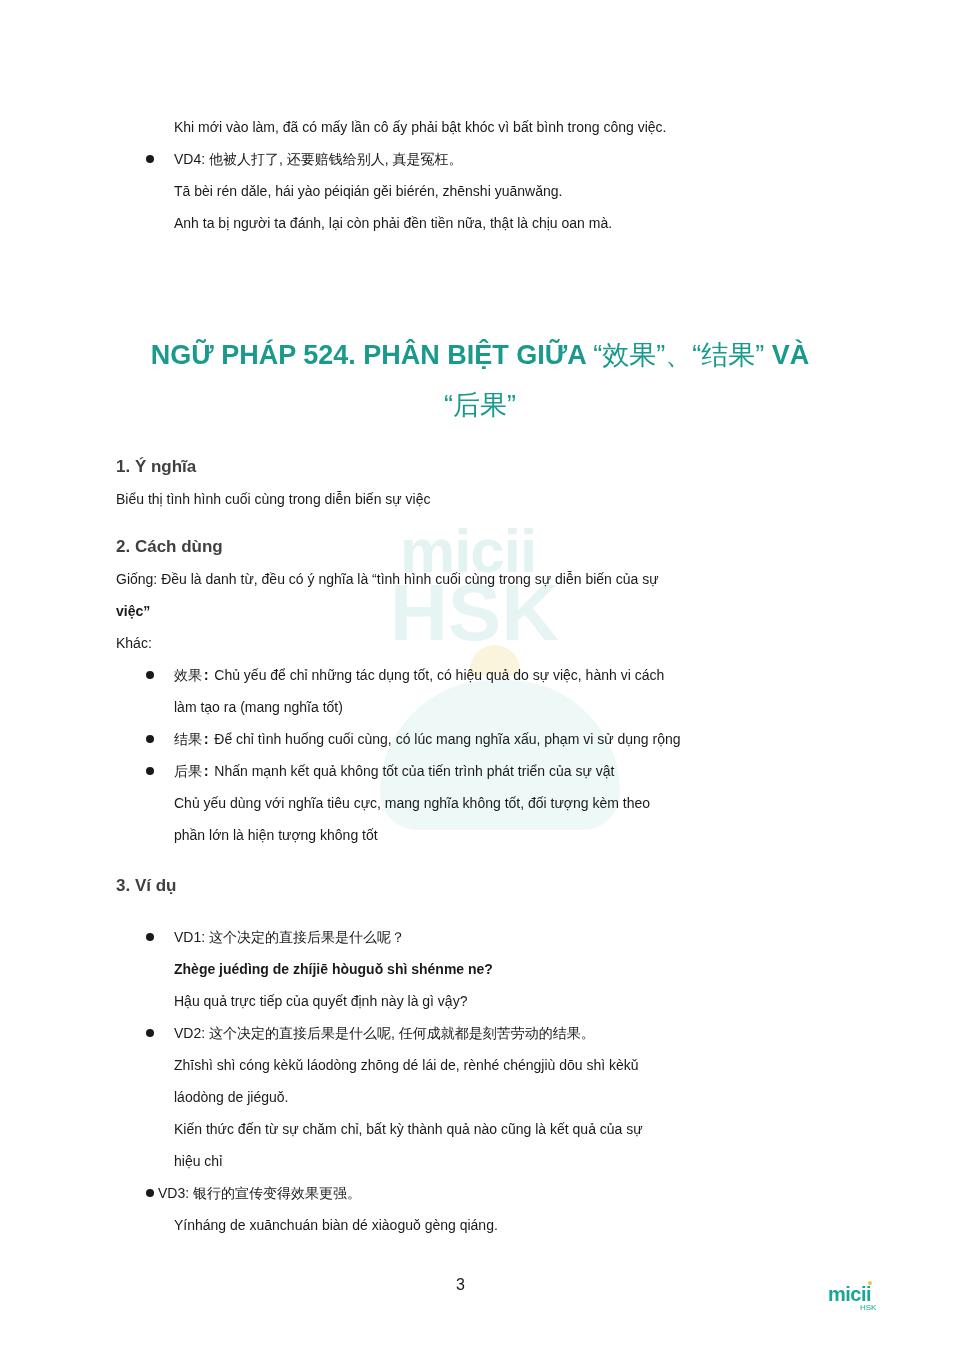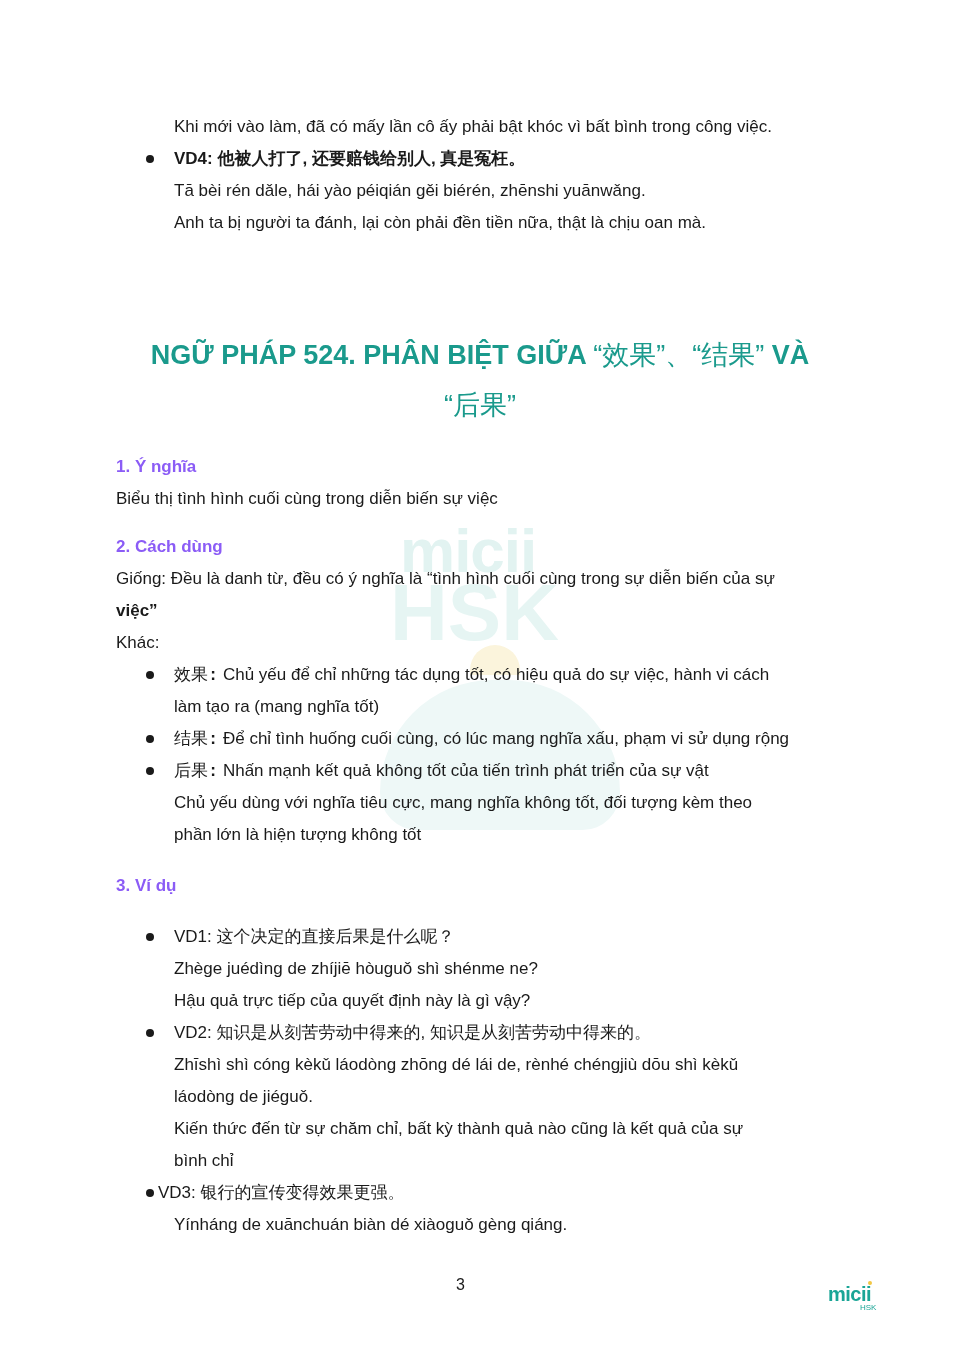--- a/index.html
+++ b/index.html
@@ -2,28 +2,28 @@
 <html><head>
   <meta charset="utf-8">
   <style>
     html, body { margin: 0; padding: 0; background: #ffffff; }
     body {
       width: 960px; height: 1356px; position: relative; overflow: hidden;
       font-family: "Liberation Sans", "DejaVu Sans", sans-serif;
       color: #1a1a1a;
     }
     .page { position: absolute; left: 0; top: 0; width: 960px; height: 1356px; }
-    .line { position: absolute; font-size: 17px; line-height: 20px; white-space: nowrap; }
+    .line { position: absolute; font-size: 14px; line-height: 20px; white-space: nowrap; }
     .bullet { position: absolute; left: 146px; width: 8px; height: 8px; border-radius: 50%; background: #1a1a1a; }
     .title {
       position: absolute; left: 0; width: 960px; text-align: center;
       color: #1a9a8c; font-weight: bold; font-size: 27px; line-height: 34px; white-space: nowrap;
     }
     .title .cjk { font-weight: normal; }
-    .heading { position: absolute; left: 116px; color: #8b5cf6; font-weight: bold; font-size: 17px; line-height: 20px; }
+    .heading { position: absolute; left: 116px; color: #404040; font-weight: bold; font-size: 17px; line-height: 20px; }
     .term { font-weight: bold; font-family: Liberation Mono, monospace; }
     .term .cjk { font-weight: normal; }
 
     
     .watermark { position: absolute; left: 360px; top: 505px; width: 260px; height: 330px; pointer-events: none; }
     .wm-text { position: absolute; left: 40px; top: 10px; font-size: 62px; font-weight: bold; color: #e2f3f1; letter-spacing: -1px; }
     .wm-hsk { position: absolute; left: 30px; top: 62px; font-size: 80px; font-weight: bold; color: #e6f5f3; }
     .wm-dome { position: absolute; left: 20px; top: 175px; width: 240px; height: 150px; border-radius: 120px 120px 40px 40px; background: #eef8f7; }
     .wm-sun { position: absolute; left: 110px; top: 140px; width: 50px; height: 30px; border-radius: 25px 25px 0 0; background: #fbf4dc; }
 
@@ -41,21 +41,21 @@
   <div class="watermark">
     <div class="wm-dome"></div>
     <div class="wm-sun"></div>
     <div class="wm-text">micii</div>
     <div class="wm-hsk">HSK</div>
   </div>
 
   <div class="line" style="left:174px; top:117px;">Khi mới vào làm,  đã có mấy lần cô ấy phải bật khóc vì bất bình trong công việc.</div>
 
   <div class="bullet" style="top:155px;"></div>
-  <div class="line" style="left:174px; top:149px;font-weight:bold;">
+  <div class="line" style="left:174px; top:149px;">
     <span>VD4: </span><span>他被人打了, 还要赔钱给别人, 真是冤枉。</span>
   </div>
   <div class="line" style="left:174px; top:213px;">Anh ta bị người ta đánh, lại còn phải đền tiền nữa, thật là chịu oan mà.</div>
   <div class="line" style="left:174px; top:181px;">Tā bèi rén dǎle, hái yào péiqián gěi biérén, zhēnshi yuānwǎng.</div>
 
   <div class="title" style="top:338px;text-align:center;">
     <span>NGỮ PHÁP 524. PHÂN BIỆT GIỮA </span><span class="cjk">“效果”、“结果”</span><span> VÀ</span>
   </div>
   <div class="title" style="top:388px;">
     <span class="cjk">“后果”</span>
@@ -86,31 +86,31 @@
   </div>
   <div class="line" style="left:174px; top:793px;text-align:center;">Chủ yếu dùng với nghĩa tiêu cực, mang nghĩa không tốt, đối tượng kèm theo</div>
   <div class="line" style="left:174px; top:825px;">phần lớn là hiện tượng không tốt</div>
 
   <div class="heading" style="top:876px;">3. Ví dụ</div>
 
   <div class="bullet" style="top:933px;"></div>
   <div class="line" style="left:174px; top:927px;">
     <span>VD1: </span><span>这个决定的直接后果是什么呢？</span>
   </div>
-  <div class="line" style="left:174px; top:959px;">Zhège juédìng de zhíjiē hòuguǒ shì shénme ne?</div>
+  <div class="line" style="left:174px; top:959px;font-weight:bold;">Zhège juédìng de zhíjiē hòuguǒ shì shénme ne?</div>
   <div class="line" style="left:174px; top:991px;">Hậu quả trực tiếp của quyết định này là gì vậy?</div>
 
   <div class="bullet" style="top:1029px;"></div>
   <div class="line" style="left:174px; top:1023px;">
-    <span>VD2: </span><span>知识是从刻苦劳动中得来的, 知识是从刻苦劳动中得来的。</span>
+    <span>VD2: </span><span>这个决定的直接后果是什么呢, 任何成就都是刻苦劳动的结果。</span>
   </div>
   <div class="line" style="left:174px; top:1055px;">Zhīshì shì cóng kèkǔ láodòng zhōng dé lái de, rènhé chéngjiù dōu shì kèkǔ</div>
   <div class="line" style="left:174px; top:1087px;">láodòng de jiéguǒ.</div>
   <div class="line" style="left:174px; top:1119px;">Kiến thức đến từ sự chăm chỉ, bất kỳ thành quả nào cũng là kết quả của sự</div>
-  <div class="line" style="left:174px; top:1151px;">bình chỉ</div>
+  <div class="line" style="left:174px; top:1151px;">hiệu chỉ</div>
 
   <div class="bullet" style="top:1189px;"></div>
   <div class="line" style="left:158px; top:1183px;">
     <span>VD3: </span><span>银行的宣传变得效果更强。</span>
   </div>
   <div class="line" style="left:174px; top:1215px;">Yínháng de xuānchuán biàn dé xiàoguǒ gèng qiáng.</div>
 
   <div class="page-number">3</div>
   <div class="logo">
     <div class="logo-dot"></div>

